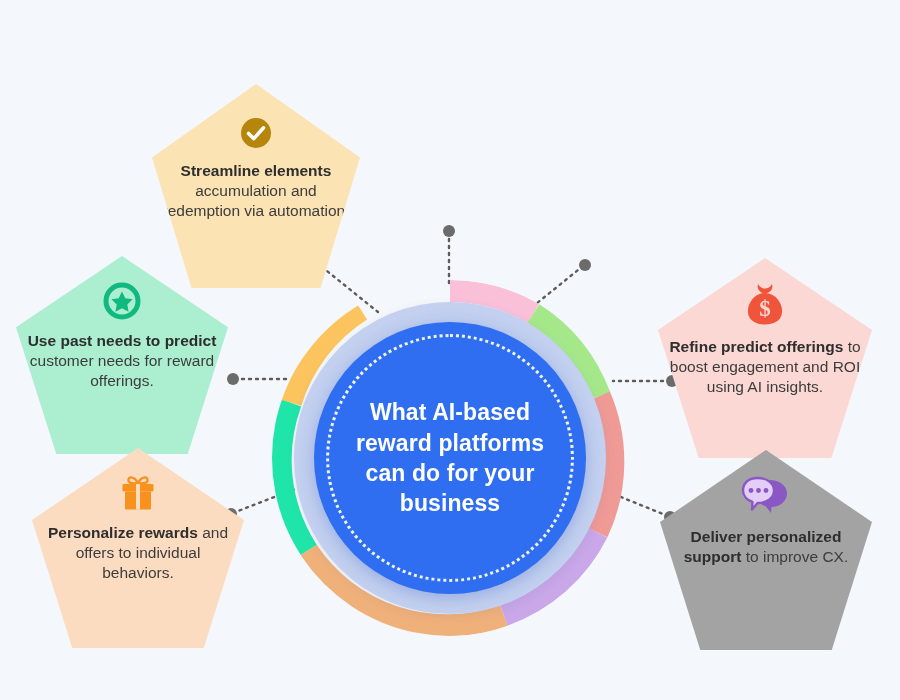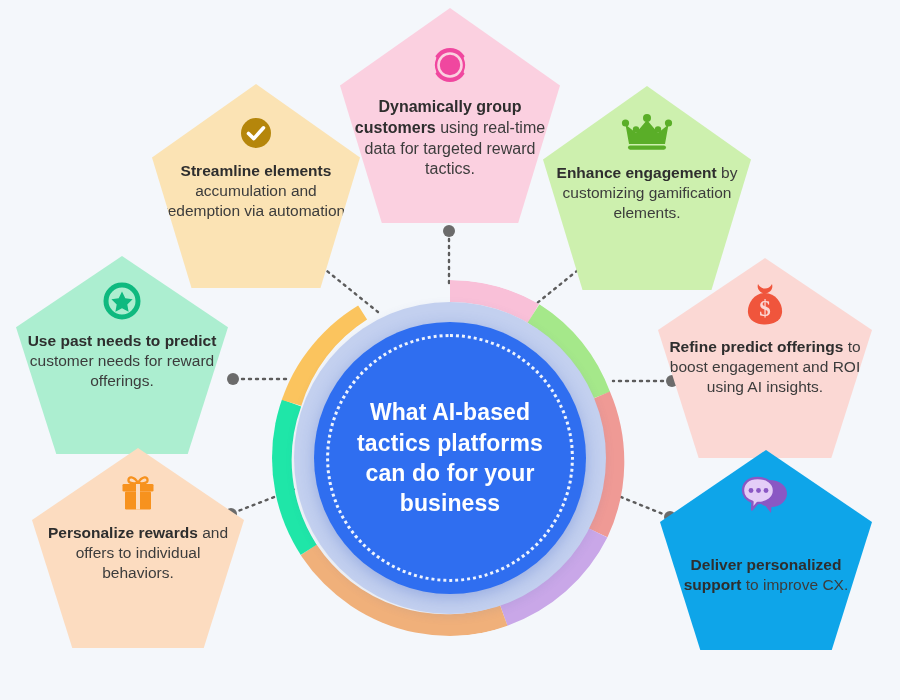--- a/index.html
+++ b/index.html
@@ -62,21 +62,21 @@
   }
   .pent .txt b{font-weight:bold;color:#2e2e2e;}
 
   
   #pent-dynamic{left:340px;top:8px;width:220px;height:215px;background:#fbd0e0;padding-top:34px;}
   #pent-streamline{left:152px;top:84px;width:208px;height:204px;background:#fbe3b4;padding-top:30px;}
   #pent-predict{left:16px;top:256px;width:212px;height:198px;background:#aceed0;padding-top:24px;}
   #pent-personalize{left:32px;top:448px;width:212px;height:200px;background:#fcdcc0;padding-top:24px;}
   #pent-enhance{left:543px;top:86px;width:208px;height:204px;background:#cdf0ae;padding-top:26px;}
   #pent-refine{left:658px;top:258px;width:214px;height:200px;background:#fbd8d4;padding-top:22px;}
-  #pent-deliver{left:660px;top:450px;width:212px;height:200px;background:#0ea5e9;padding-top:24px;gap:28px;}
+  #pent-deliver{left:660px;top:450px;width:212px;height:200px;background:#a3a3a3;padding-top:24px;}
 
   #pent-dynamic .txt{font-size:16px;}
   #pent-refine .txt{font-size:15.5px;}
 </style>
 </head>
 <body style="background: rgb(244, 247, 251);">
 
 <div id="canvas">
 
   <svg class="connectors" viewBox="0 0 900 700">
@@ -109,38 +109,24 @@
         <path stroke="#ef9a95" d="M 327.8 115.9 A 167 167 0 0 1 325.5 252.6"></path>
         <path stroke="#c9a7e8" d="M 325.5 252.6 A 167 167 0 0 1 231.7 335.3"></path>
         <path stroke="#f0b07a" d="M 231.7 335.3 A 167 167 0 0 1 35.4 270.6"></path>
         <path stroke="#1fe6a8" d="M 35.4 270.6 A 167 167 0 0 1 18.8 122.6"></path>
         <path stroke="#fbc45e" d="M 18.8 122.6 A 167 167 0 0 1 89.2 30.3"></path>
       </g>
     </svg>
     <div class="hub-mid"></div>
     <div class="hub-core">
       <div class="hub-dots"></div>
-      <div class="hub-title">What AI-based tactics platforms can do for your business</div>
+      <div class="hub-title">What AI-based reward platforms can do for your business</div>
     </div>
   </div>
 
-  <div class="pent" id="pent-dynamic">
-    <span class="icon">
-      <svg width="46" height="46" viewBox="0 0 46 46">
-        <circle cx="23" cy="23" r="17" fill="#f0479f"></circle>
-        <circle cx="23" cy="23" r="11.5" fill="none" stroke="#fbd0e0" stroke-width="2.6"></circle>
-        <path d="M7.5 16 A18 18 0 0 0 7.5 30" stroke="#fbd0e0" stroke-width="3.6" fill="none" stroke-linecap="round"></path>
-        <path d="M38.5 16 A18 18 0 0 1 38.5 30" stroke="#fbd0e0" stroke-width="3.6" fill="none" stroke-linecap="round"></path>
-      </svg>
-    </span>
-    <div class="txt">
-      <b>Dynamically group customers</b> 
-      <span>using real-time data for targeted reward tactics.</span>
-    </div>
-  </div>
 
   <div class="pent" id="pent-streamline">
     <span class="icon">
       <svg width="38" height="38" viewBox="0 0 38 38">
         <circle cx="19" cy="19" r="15" fill="#b5860b"></circle>
         <path d="M11.5 19.5 L16.8 24.6 L26.5 13.8" stroke="#ffffff" stroke-width="3.6" fill="none" stroke-linecap="round" stroke-linejoin="round"></path>
       </svg>
     </span>
     <div class="txt">
       <b>Streamline elements</b> 
@@ -170,37 +156,20 @@
         <rect x="9" y="19.5" width="26" height="18" rx="1.3" fill="#f7921e"></rect>
         <rect x="20" y="12" width="4" height="25.5" fill="#fcdcc0"></rect>
       </svg>
     </span>
     <div class="txt">
       <b>Personalize rewards</b> 
       <span>and offers to individual behaviors.</span>
     </div>
   </div>
 
-  <div class="pent" id="pent-enhance">
-    <span class="icon">
-      <svg width="52" height="42" viewBox="0 0 52 42">
-        <path d="M8 32 L4.5 12.5 L15 21 L26 8 L37 21 L47.5 12.5 L44 32 Z" fill="#5aae28"></path>
-        <circle cx="4.5" cy="11" r="3.6" fill="#5aae28"></circle>
-        <circle cx="47.5" cy="11" r="3.6" fill="#5aae28"></circle>
-        <circle cx="15" cy="17.5" r="3.2" fill="#5aae28"></circle>
-        <circle cx="37" cy="17.5" r="3.2" fill="#5aae28"></circle>
-        <circle cx="26" cy="6" r="4" fill="#5aae28"></circle>
-        <rect x="7" y="33.5" width="38" height="4.2" rx="2.1" fill="#5aae28"></rect>
-      </svg>
-    </span>
-    <div class="txt">
-      <b>Enhance engagement</b> 
-      <span>by customizing gamification elements.</span>
-    </div>
-  </div>
 
   <div class="pent" id="pent-refine">
     <span class="icon">
       <svg width="50" height="48" viewBox="0 0 50 48">
         <path d="M18 4 C21 10 29 10 32 4 C33.5 9 30 13 25 13.5 C20 13 16.5 9 18 4 Z" fill="#f0553c"></path>
         <path d="M25 13 C36 13 43 24 42 33 C41 41 33 44.5 25 44.5 C17 44.5 9 41 8 33 C7 24 14 13 25 13 Z" fill="#f0553c"></path>
         <text x="25" y="36" font-family="Liberation Serif, serif" font-size="23" font-weight="bold" fill="#fbd8d4" text-anchor="middle">$</text>
       </svg>
     </span>
     <div class="txt">

